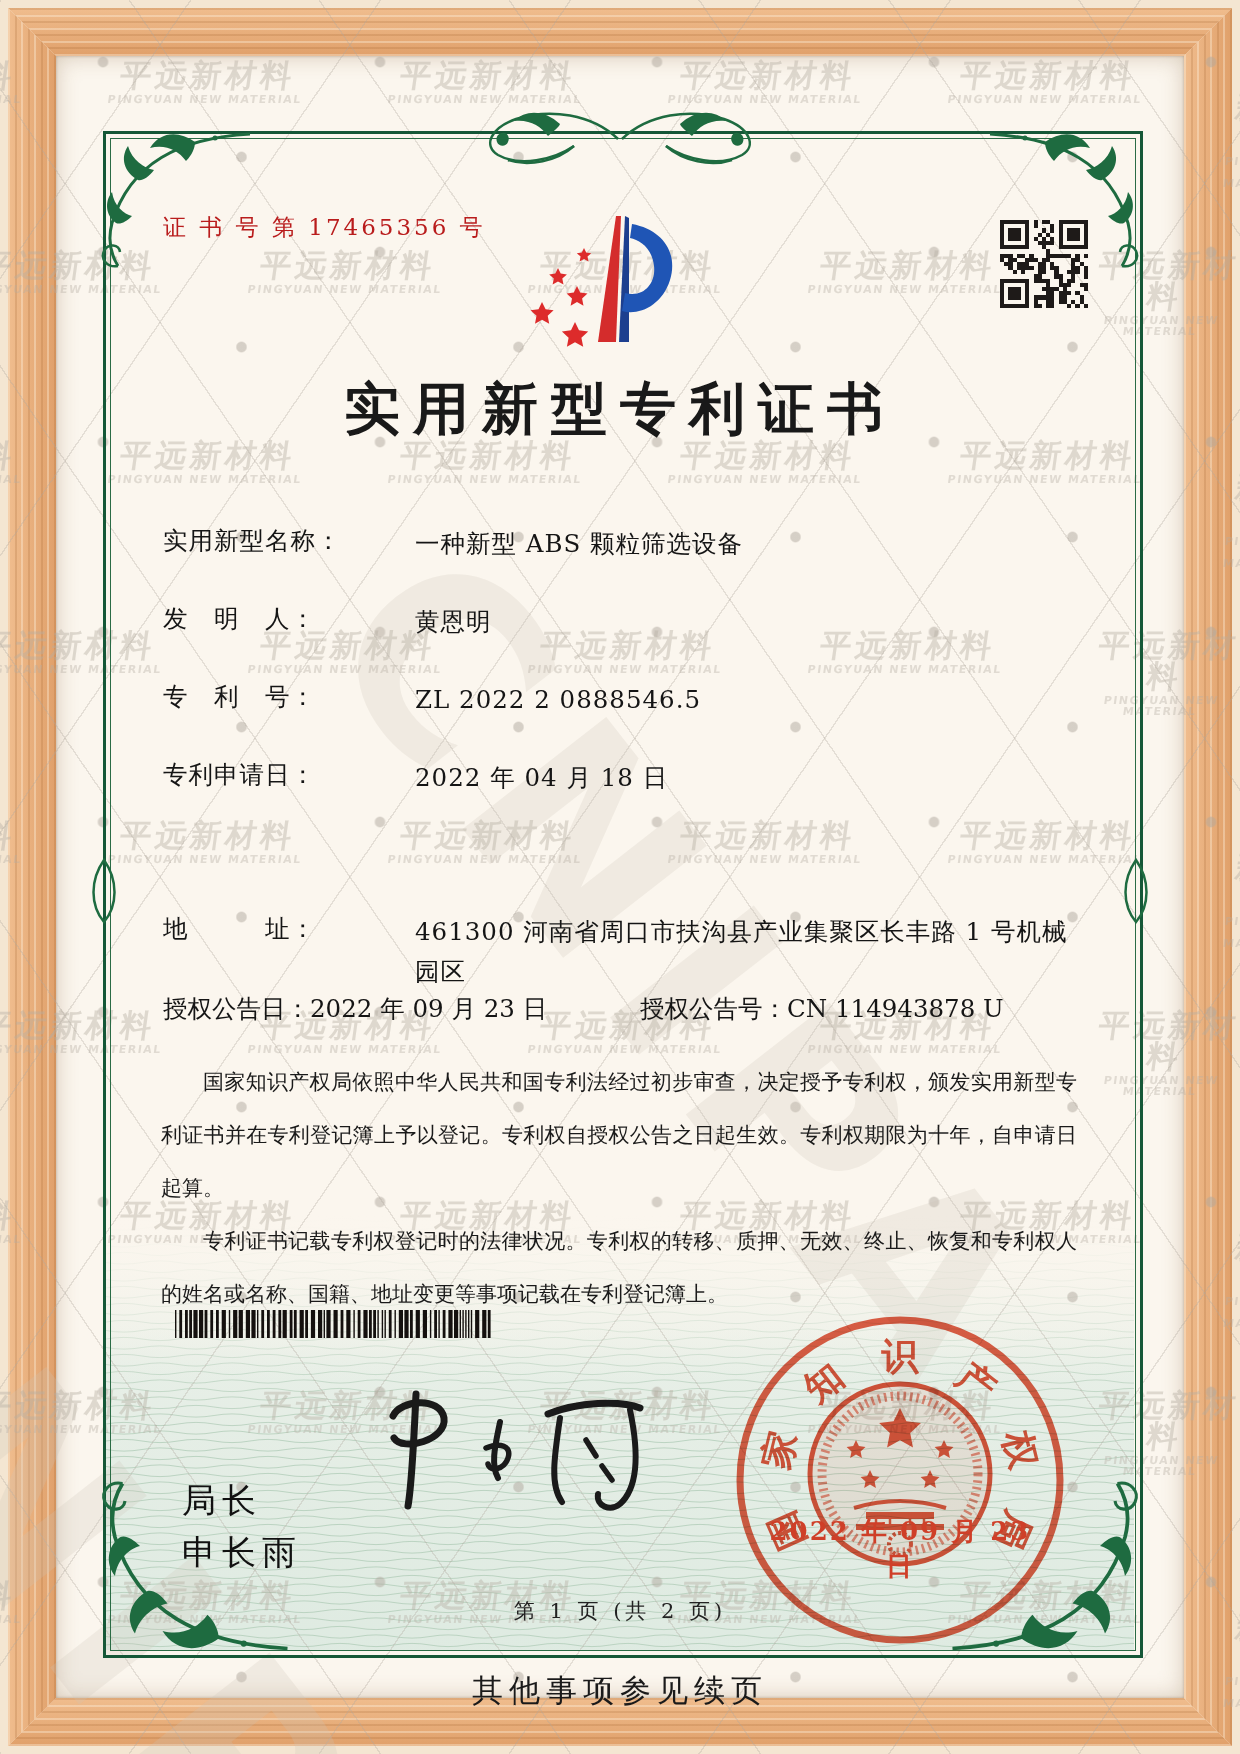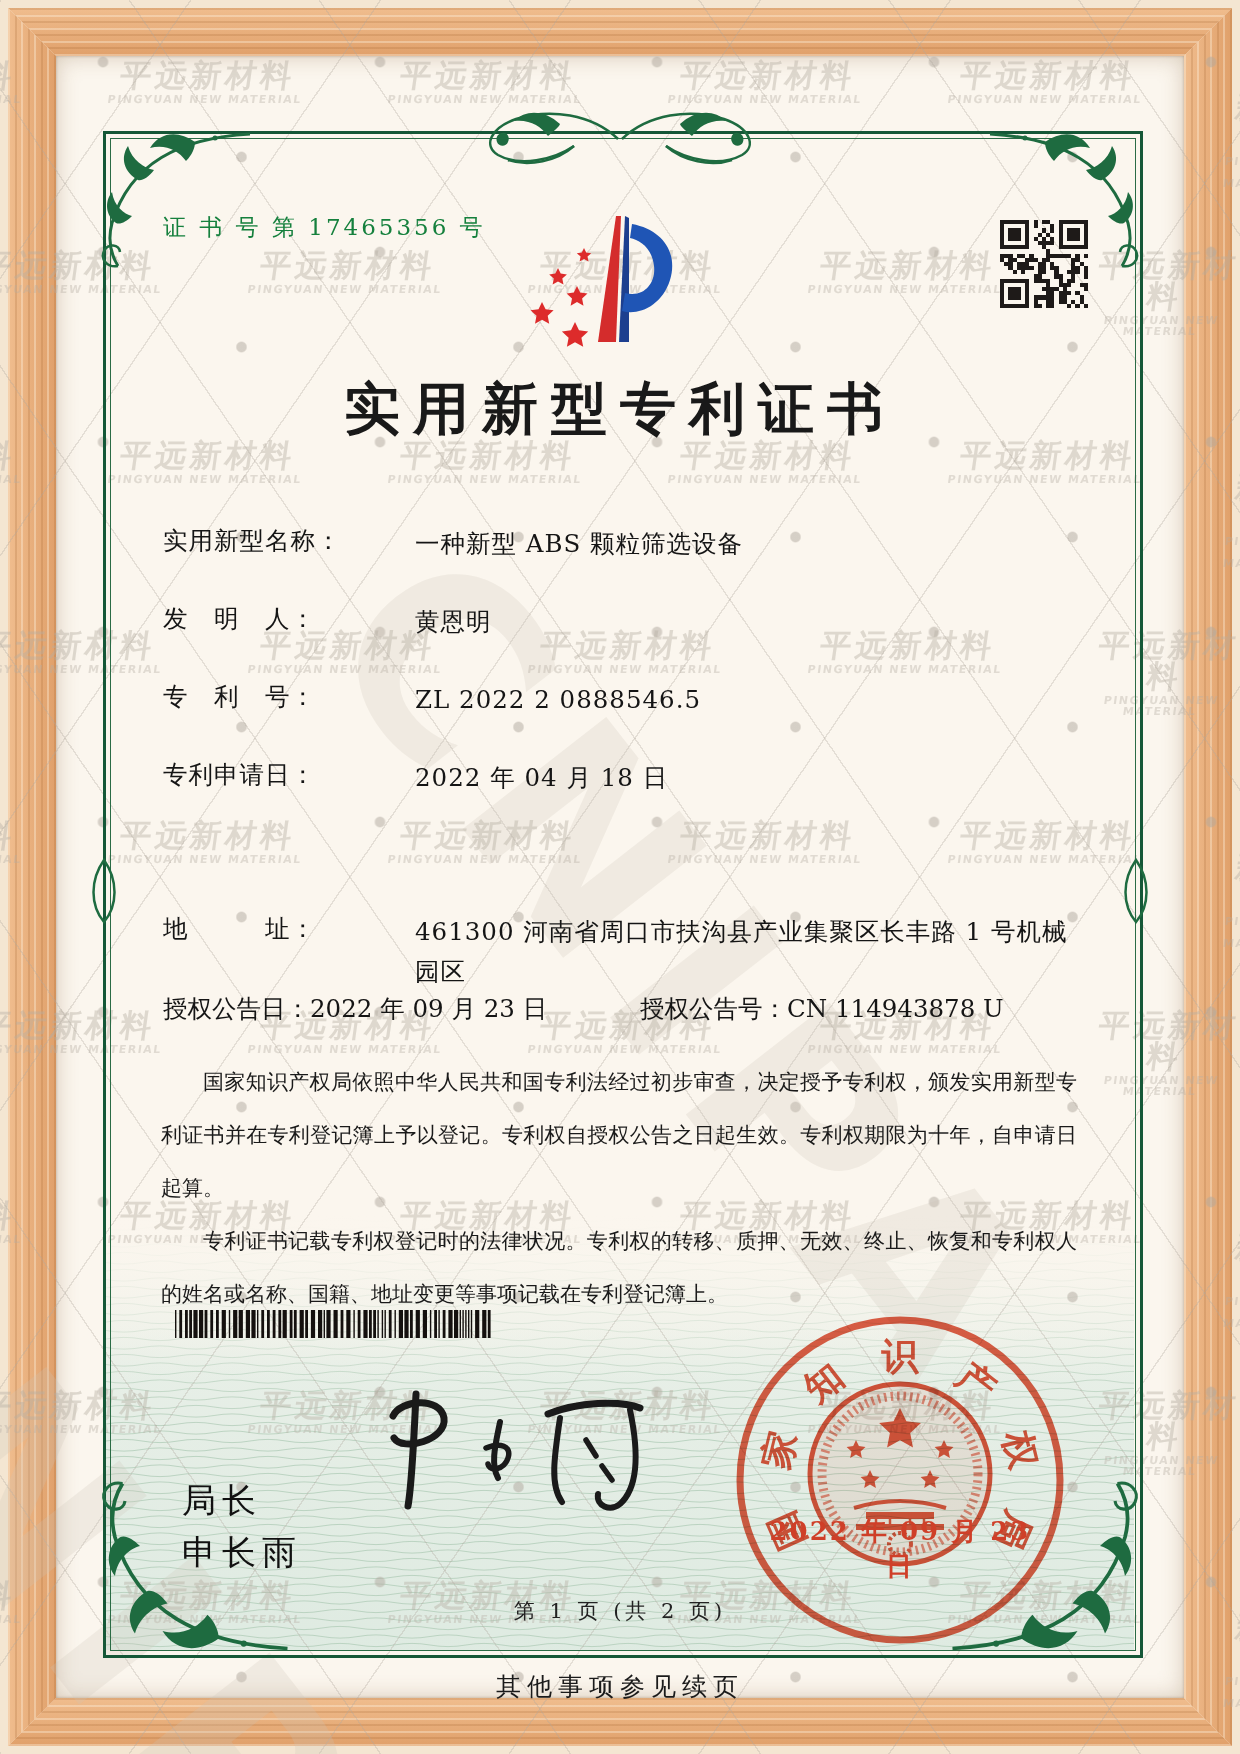--- a/index.html
+++ b/index.html
@@ -44,40 +44,40 @@
          letter-spacing:1.5px;color:rgba(182,173,162,.38);margin-top:3px;}
   .cnipa{position:absolute;z-index:2;font-family:"DejaVu Sans","Liberation Sans",sans-serif;
          font-weight:bold;color:rgba(206,196,184,.24);pointer-events:none;}
   
   #gborder{position:absolute;left:103px;top:131px;width:1034px;height:1521px;z-index:4;
            border:3.5px solid #155737;pointer-events:none;}
   #gborder:after{content:"";position:absolute;left:4px;top:4px;right:4px;bottom:4px;border:1.5px solid #2a6b45;}
   #ornaments{position:absolute;left:0;top:0;z-index:4;pointer-events:none;}
   
   .abs{position:absolute;z-index:5;}
-  #cert-no{left:163px;top:212px;font-size:23px;letter-spacing:3px;color:#15803d;}
+  #cert-no{left:163px;top:212px;font-size:23px;letter-spacing:3px;color:#b91c1c;}
   #title{left:103px;top:372px;width:1034px;text-align:center;font-size:56px;font-weight:bold;
          letter-spacing:13px;color:#191919;}
   .row{left:163px;width:930px;font-size:24.5px;color:#151515;}
   .lbl{display:inline-block;width:252px;letter-spacing:1px;vertical-align:top;}
   .val{display:inline-block;vertical-align:top;letter-spacing:1px;line-height:40px;}
   .val.addr{width:660px;}
   .grant-right{position:absolute;left:477px;top:0;}
   #paras{left:161px;top:1056px;width:916px;z-index:5;}
   #paras p{margin:0;font-size:21px;line-height:53px;text-indent:2em;text-align:justify;color:#1a1a1a;
            font-family:"DejaVu Serif","Liberation Serif",serif;}
   #barcode{left:175px;top:1310px;width:322px;height:30px;}
   #signer{left:182px;top:1474px;font-family:"DejaVu Sans","Liberation Sans",sans-serif;
           font-size:34px;color:#111;letter-spacing:6px;line-height:52px;}
   #signature{left:348px;top:1378px;z-index:6;}
   #seal{left:732px;top:1312px;width:336px;height:336px;z-index:6;mix-blend-mode:multiply;opacity:.93;}
   #seal-date{left:758px;top:1514px;width:284px;text-align:center;font-size:26px;font-weight:bold;
              color:#cf3f28;letter-spacing:2px;z-index:7;}
   #page-no{left:103px;top:1597px;width:1034px;text-align:center;font-size:21px;letter-spacing:4px;color:#222;}
-  #footer-note{left:103px;top:1670px;width:1034px;text-align:center;font-size:25px;letter-spacing:6px;color:#1a1a1a;}
+  #footer-note{left:103px;top:1670px;width:1034px;text-align:center;font-size:31px;letter-spacing:6px;color:#1a1a1a;}
   #qr{left:1000px;top:220px;width:88px;height:88px;}
   #logo{left:492px;top:182px;}
 </style>
 </head>
 <body>
 
 <div id="page">
 
   <div id="wood-top" class="wood h"></div>
   <div id="wood-bottom" class="wood h"></div>

